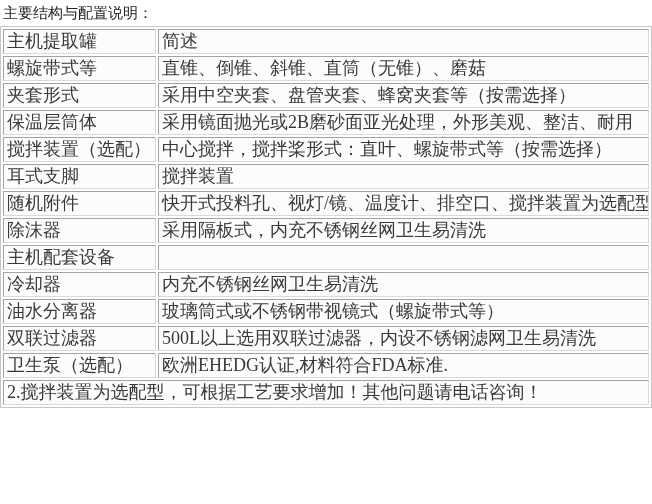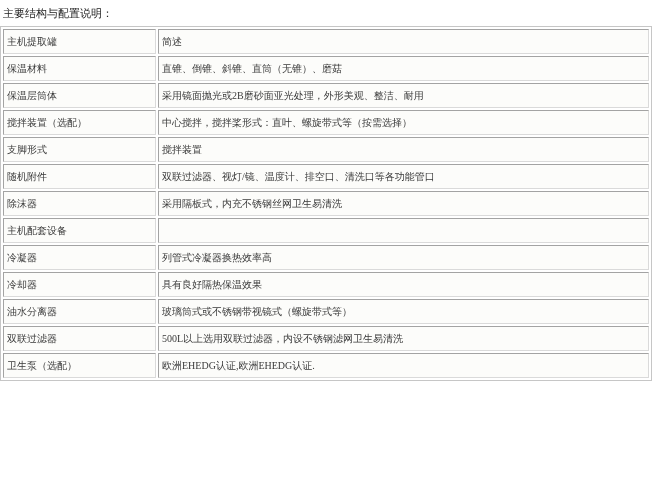--- a/index.html
+++ b/index.html
@@ -9,37 +9,37 @@
     width: 652px;
   }
   body {
     font-family: "Liberation Serif", "DejaVu Serif", serif;
     color: #3a3a3a;
   }
   .page-title {
     height: 21px;
     line-height: 21px;
     padding: 3px 0 2px 3px;
-    font-size: 11px;
+    font-size: 15px;
     color: #222222;
     white-space: nowrap;
   }
   table.spec-table {
     width: 652px;
     border-collapse: separate;
     border-spacing: 2px;
     background: #ffffff;
     border: 1px solid #c6c6c6;
     table-layout: fixed;
   }
   table.spec-table td {
     height: 23px;
     line-height: 23px;
     padding: 0 0 0 3px;
-    font-size: 10px;
+    font-size: 18px;
     background: #fcfcfa;
     border: 1px solid;
     border-color: #a3a3a3 #dadada #dadada #a3a3a3;
     white-space: nowrap;
     overflow: hidden;
     vertical-align: middle;
   }
   td.label-col { width: 148px; }
   td.note-cell { }
 </style>
@@ -48,61 +48,64 @@
 
 <div class="page-title">主要结构与配置说明：</div>
 
 <table class="spec-table">
   <tbody>
     <tr>
       <td class="label-col">主机提取罐</td>
       <td>简述</td>
     </tr>
     <tr>
-      <td class="label-col">保温材料</td>
+      <td class="label-col">螺旋带式等</td>
       <td>直锥、倒锥、斜锥、直筒（无锥）、磨菇</td>
+    </tr>
+    <tr>
+      <td class="label-col">夹套形式</td>
+      <td>采用中空夹套、盘管夹套、蜂窝夹套等（按需选择）</td>
     </tr>
     <tr>
       <td class="label-col">保温层筒体</td>
       <td>采用镜面抛光或2B磨砂面亚光处理，外形美观、整洁、耐用</td>
     </tr>
     <tr>
       <td class="label-col">搅拌装置（选配）</td>
       <td>中心搅拌，搅拌桨形式：直叶、螺旋带式等（按需选择）</td>
     </tr>
     <tr>
-      <td class="label-col">支脚形式</td>
+      <td class="label-col">耳式支脚</td>
       <td>搅拌装置</td>
     </tr>
     <tr>
       <td class="label-col">随机附件</td>
-      <td>双联过滤器、视灯/镜、温度计、排空口、清洗口等各功能管口</td>
+      <td>快开式投料孔、视灯/镜、温度计、排空口、搅拌装置为选配型</td>
     </tr>
     <tr>
       <td class="label-col">除沫器</td>
       <td>采用隔板式，内充不锈钢丝网卫生易清洗</td>
     </tr>
     <tr>
       <td class="label-col">主机配套设备</td>
       <td></td>
     </tr>
     <tr>
-      <td class="label-col">冷凝器</td>
-      <td>列管式冷凝器换热效率高</td>
-    </tr>
-    <tr>
       <td class="label-col">冷却器</td>
-      <td>具有良好隔热保温效果</td>
+      <td>内充不锈钢丝网卫生易清洗</td>
     </tr>
     <tr>
       <td class="label-col">油水分离器</td>
       <td>玻璃筒式或不锈钢带视镜式（螺旋带式等）</td>
     </tr>
     <tr>
       <td class="label-col">双联过滤器</td>
       <td>500L以上选用双联过滤器，内设不锈钢滤网卫生易清洗</td>
     </tr>
     <tr>
       <td class="label-col">卫生泵（选配）</td>
-      <td>欧洲EHEDG认证,欧洲EHEDG认证.</td>
+      <td>欧洲EHEDG认证,材料符合FDA标准.</td>
+    </tr>
+    <tr>
+      <td class="note-cell" colspan="2">2.搅拌装置为选配型，可根据工艺要求增加！其他问题请电话咨询！</td>
     </tr>
   </tbody>
 </table>
 
 </body></html>

